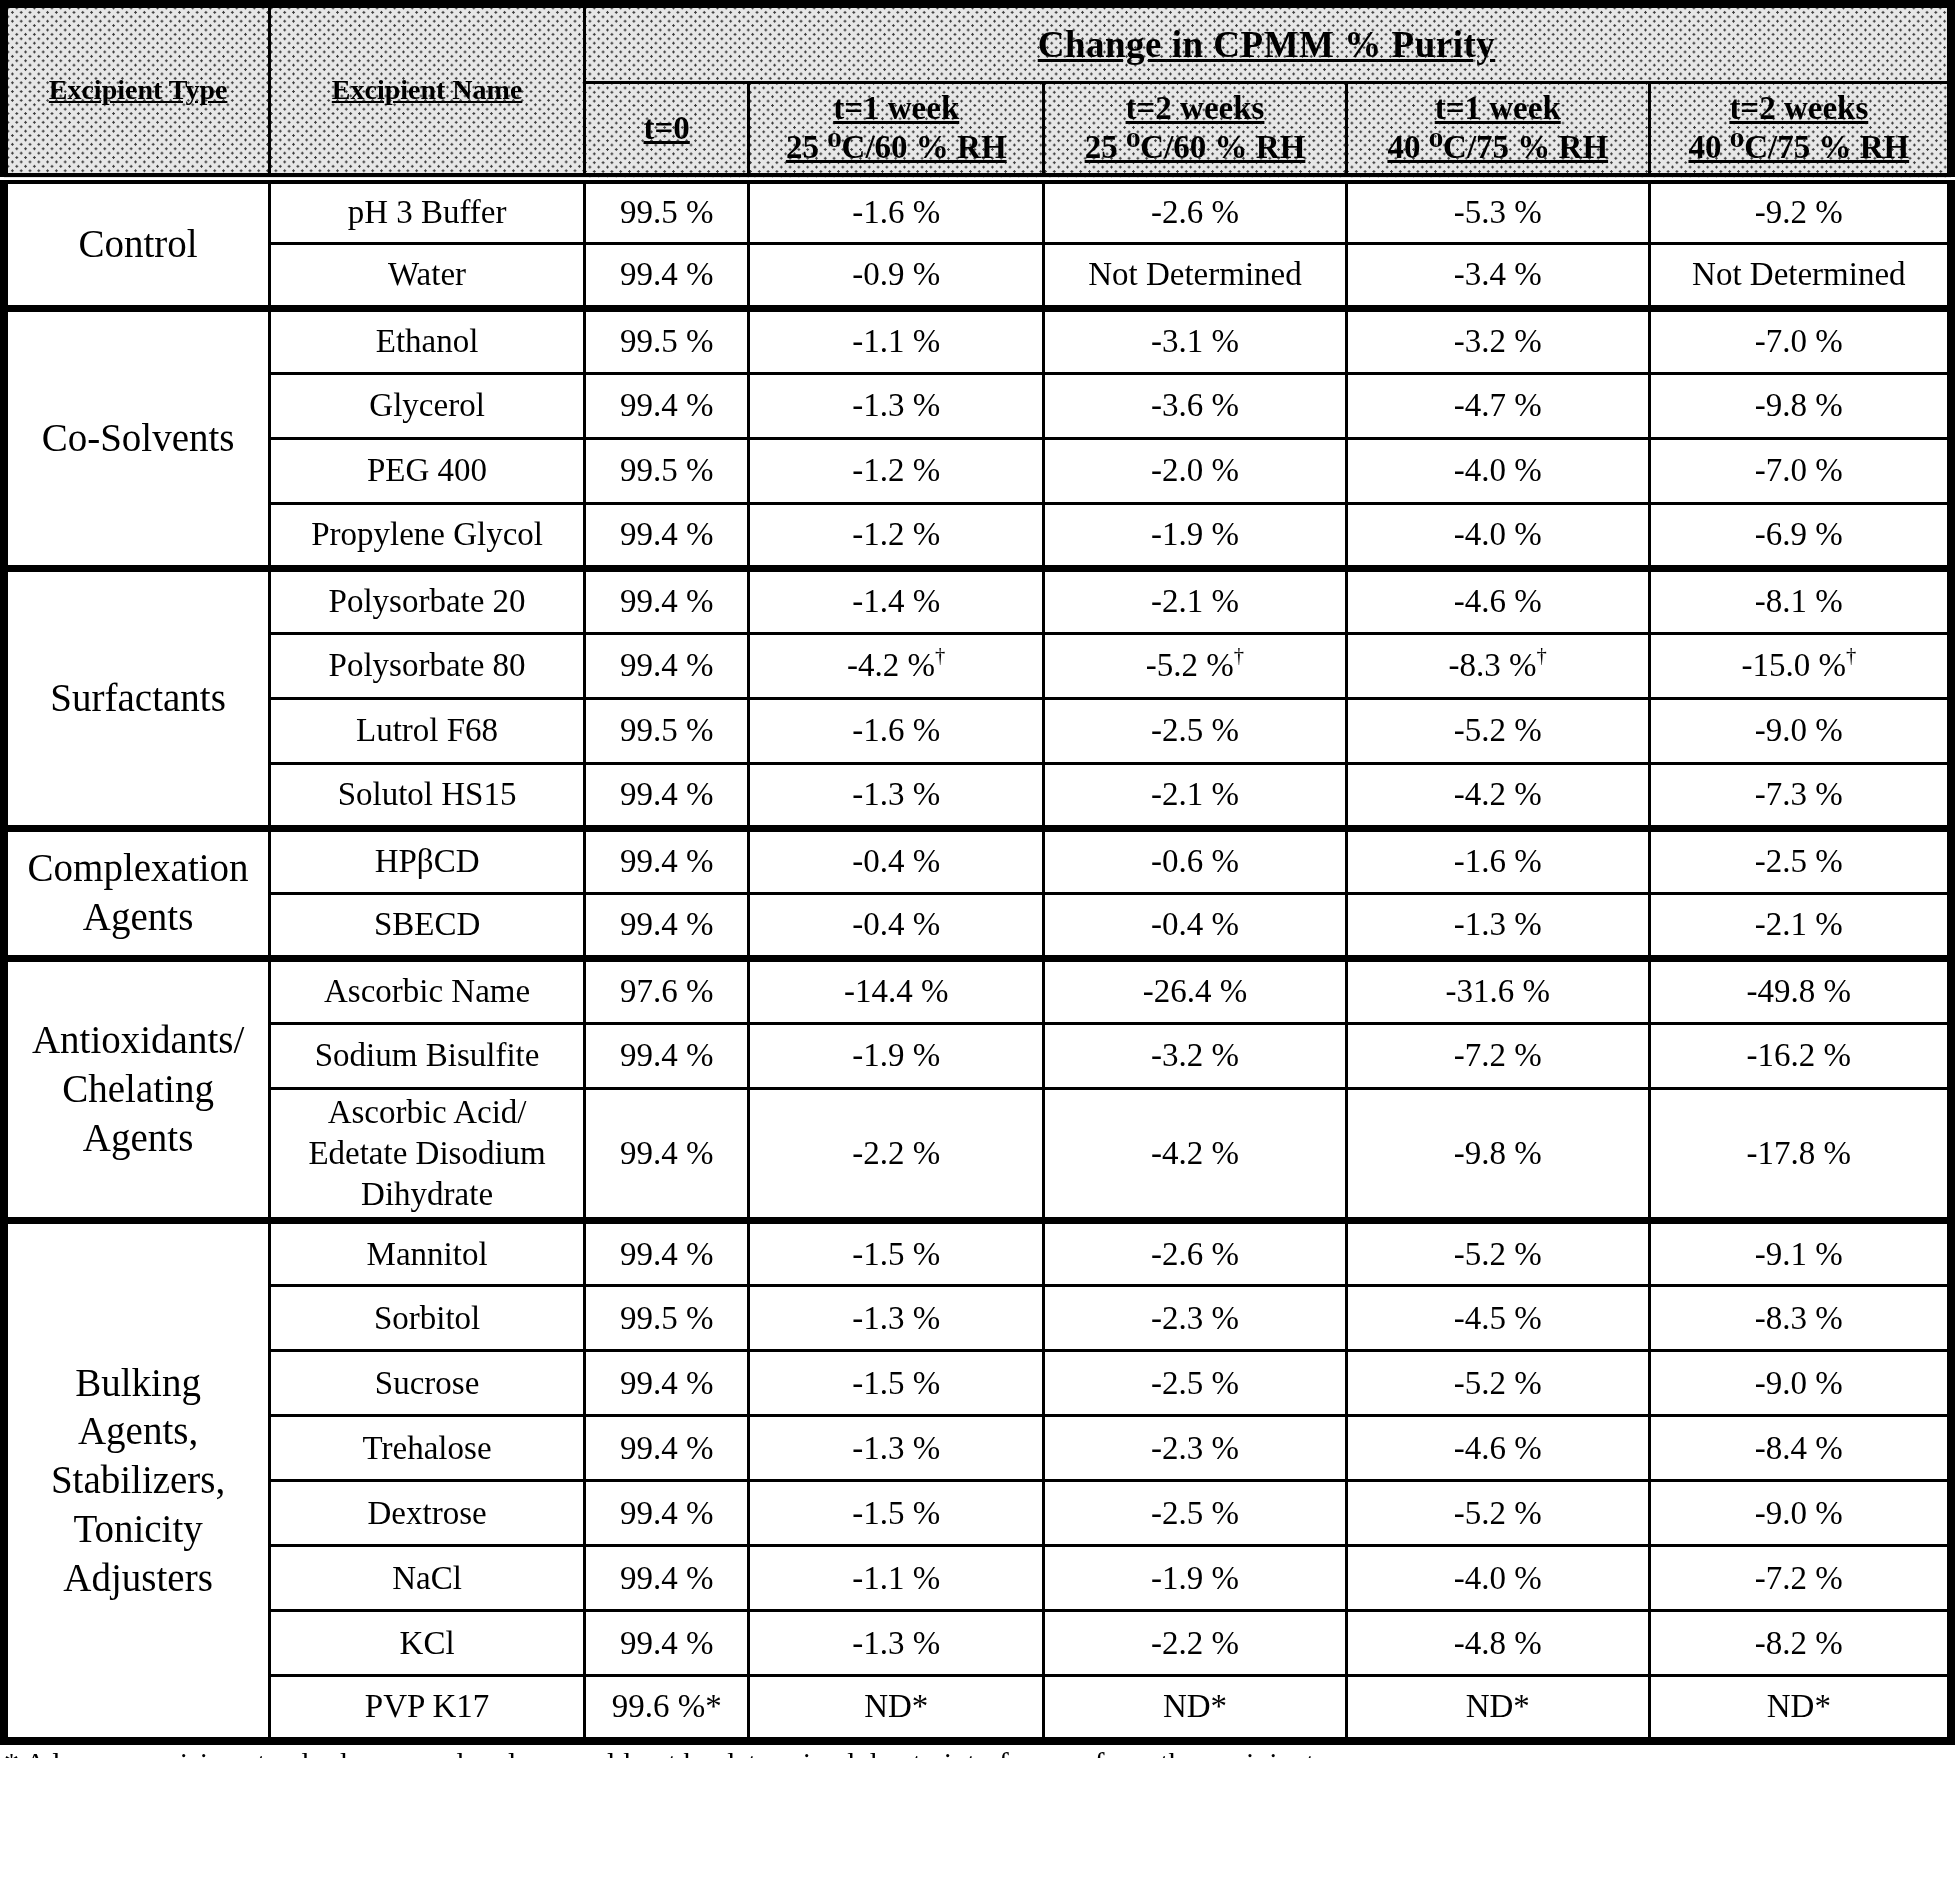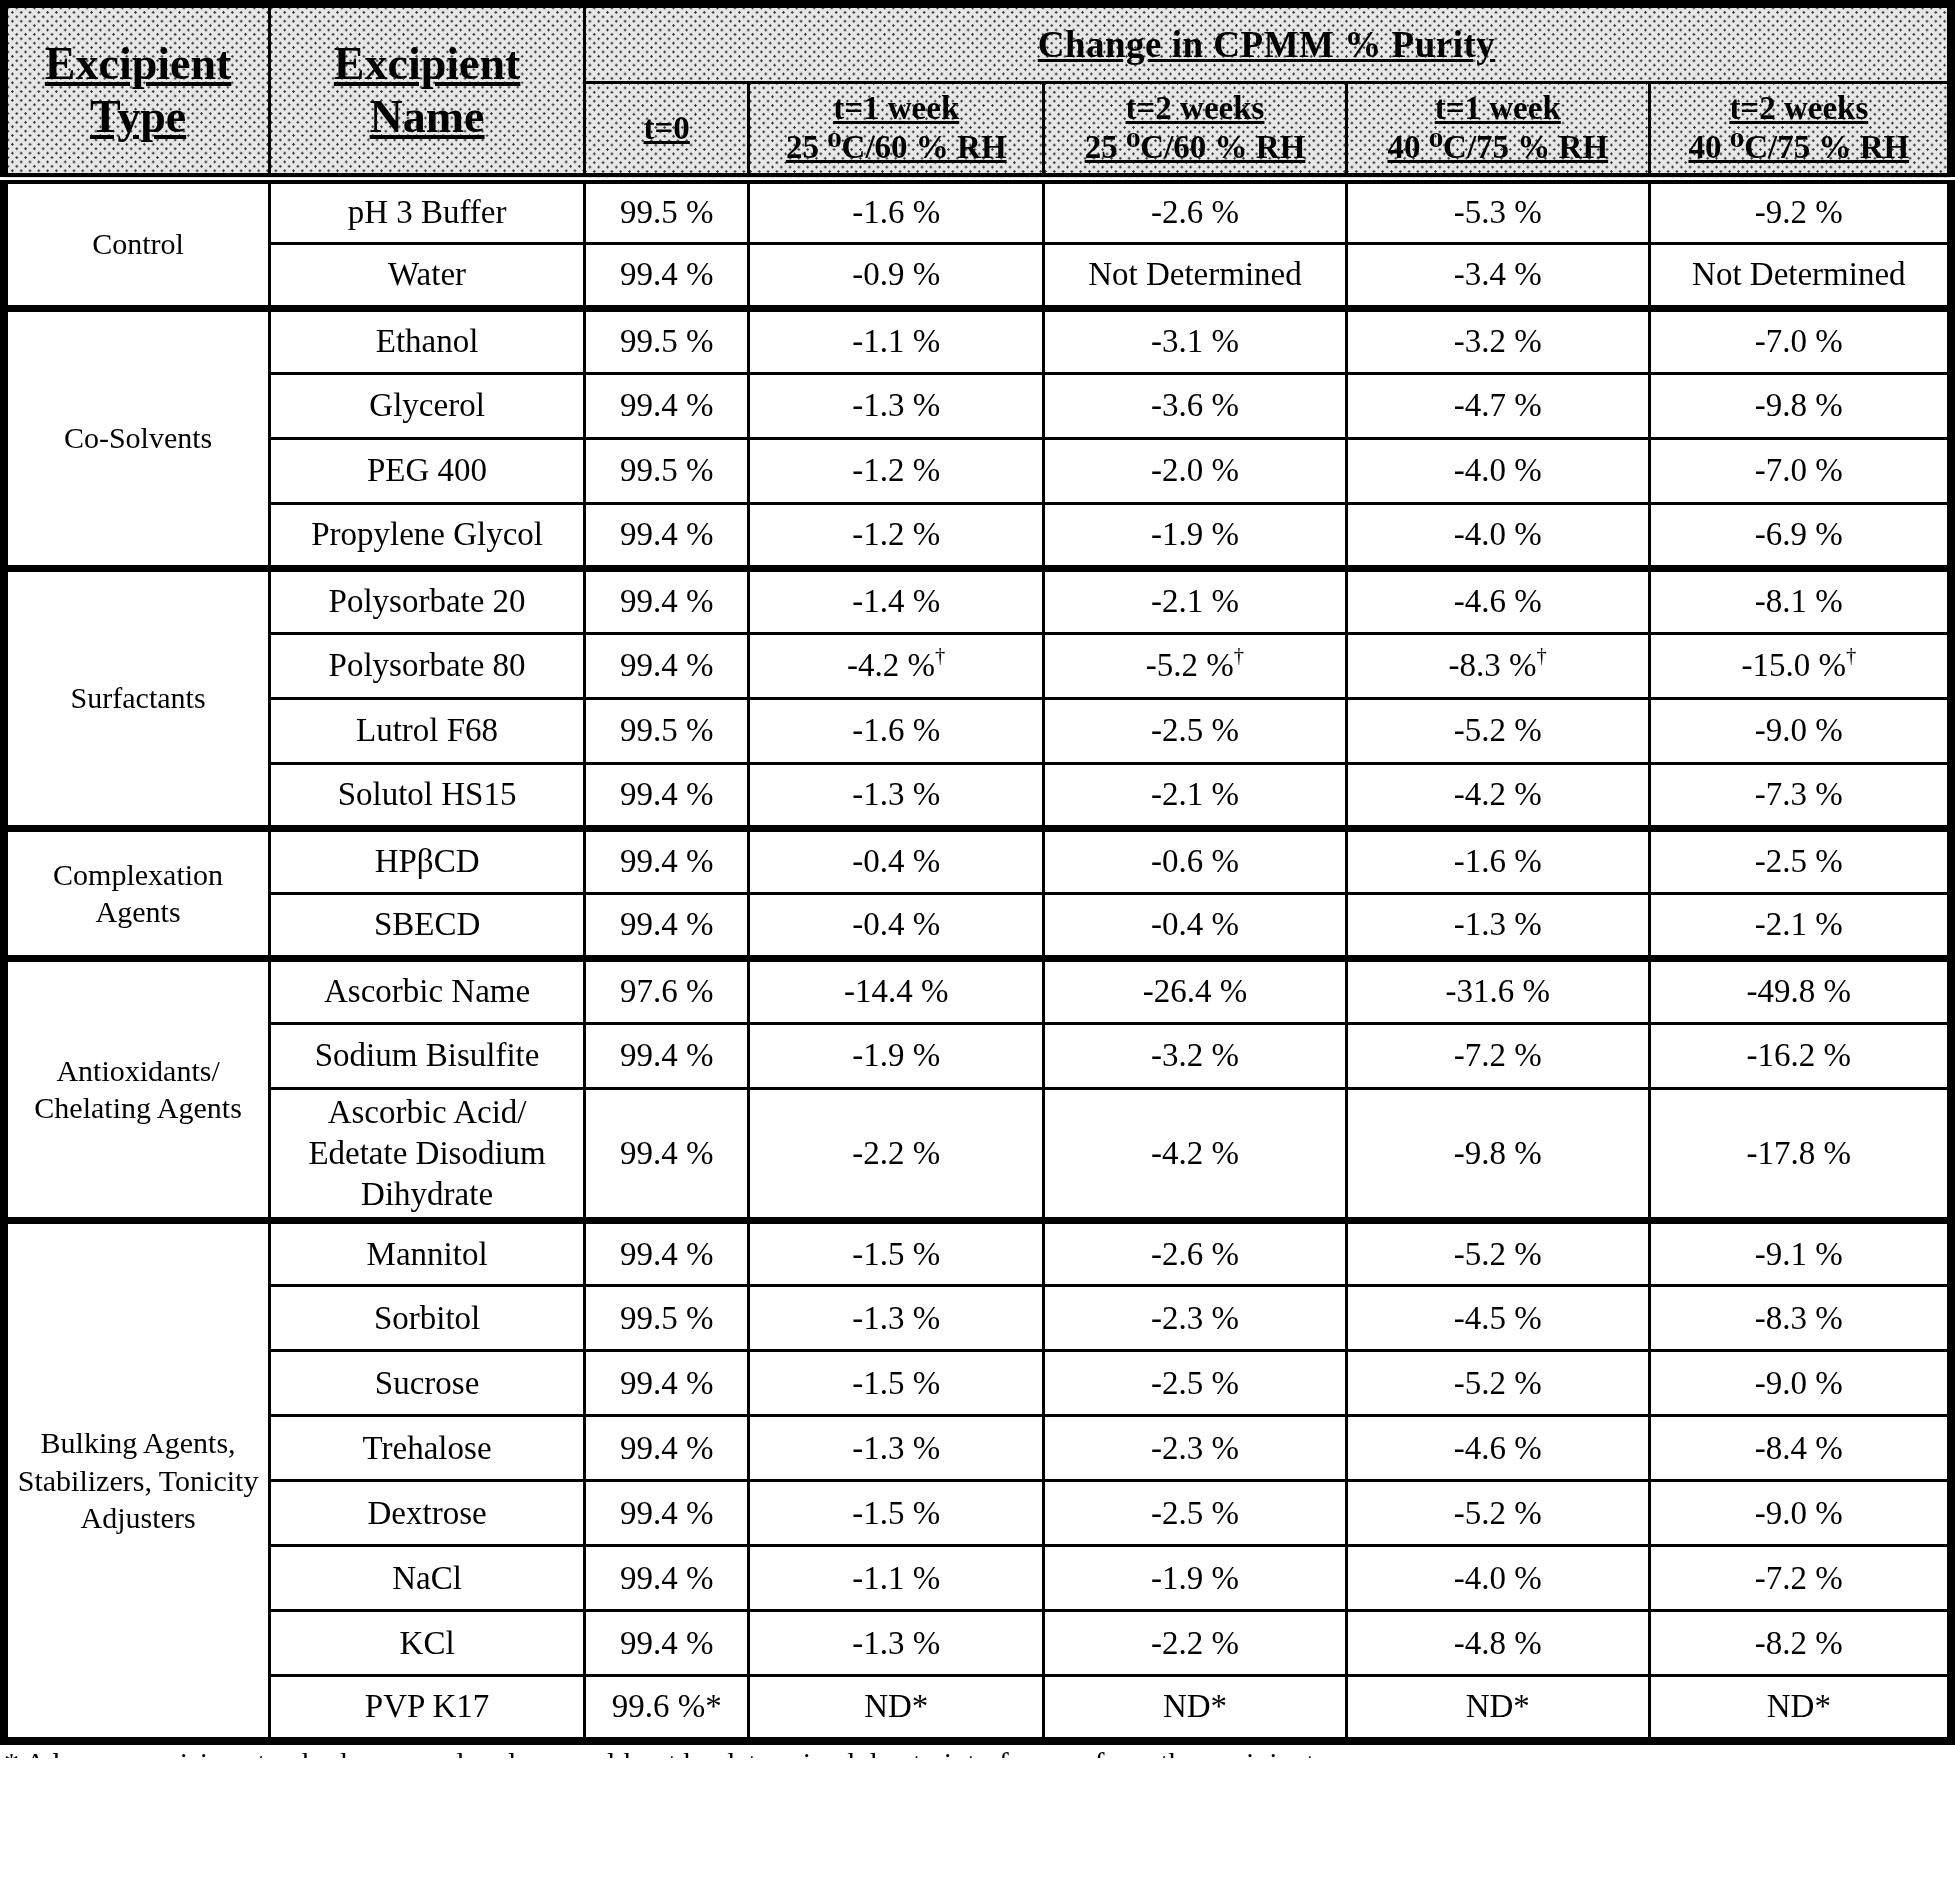--- a/index.html
+++ b/index.html
@@ -27,25 +27,25 @@
     background-image:
       radial-gradient(circle, #3c3c3c 1.1px, rgba(0,0,0,0) 1.4px),
       radial-gradient(circle, #3c3c3c 1.1px, rgba(0,0,0,0) 1.4px);
     background-size: 8.8px 8.8px;
     background-position: 0 0, 4.4px 4.4px;
     border-bottom-width: 3.9px;
     text-decoration: underline;
   }
   thead th.hbottom { border-bottom: 11.8px double #000; }
   .group-h { height: 78px; font-size: 37px; letter-spacing: 0.5px; }
-  .type-h, .name-h { font-size: 46px; }
+  .type-h, .name-h { font-size: 28px; }
   .cond-h { height: 96px; font-size: 33px; line-height: 1.18; }
   .cond-h .l1, .cond-h .l2 { display: block; }
   tbody td { font-size: 33px; height: 65px; line-height: 1.25; }
-  td.type-cell { font-size: 30px; }
+  td.type-cell { font-size: 39px; }
   tr.group-start td { border-top: 7.8px solid #000; }
   sup.mark { font-size: 20.6px; line-height: 0; vertical-align: 13.7px; }
   .footnote-strip {
     height: 13.7px;
     overflow: hidden;
     font-size: 30px;
     line-height: 35px;
     padding-left: 3.9px;
     white-space: nowrap;
   }

